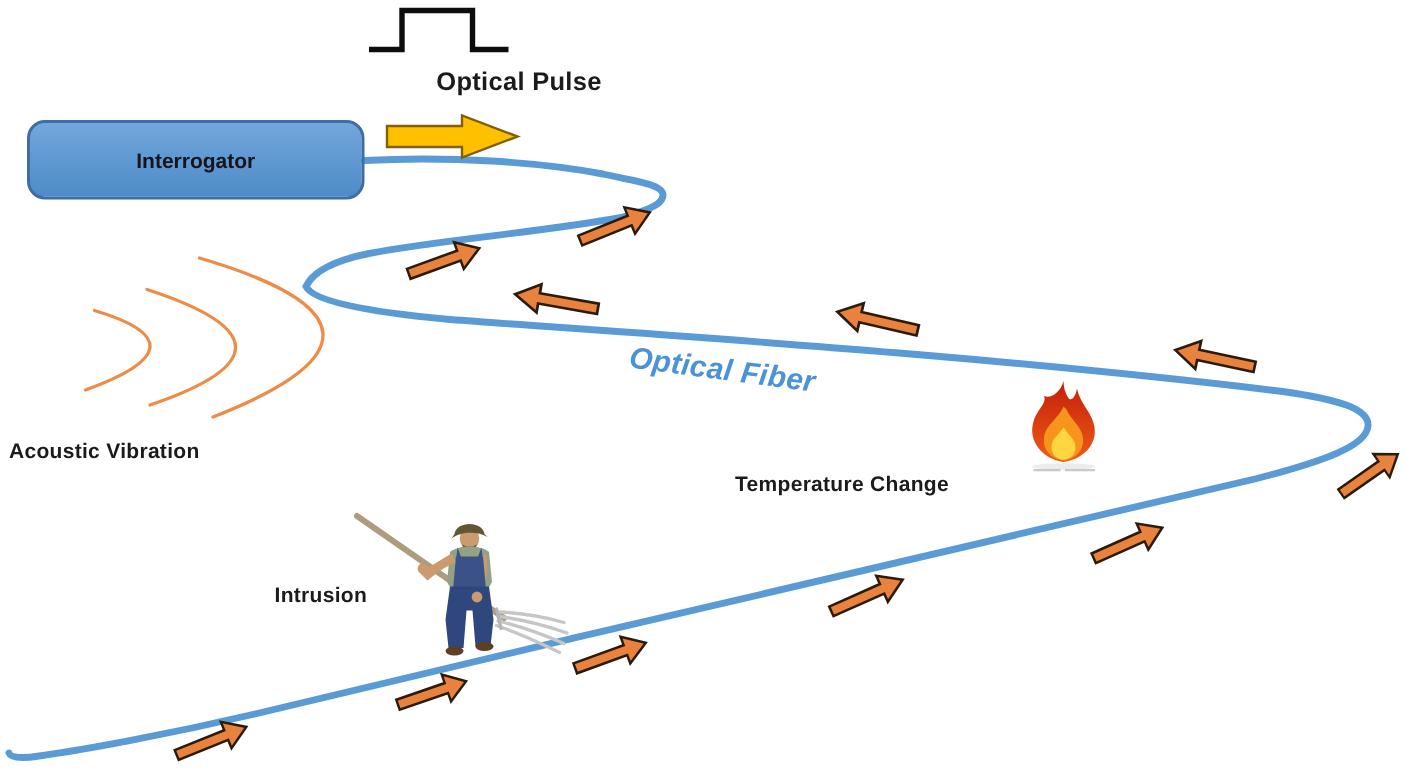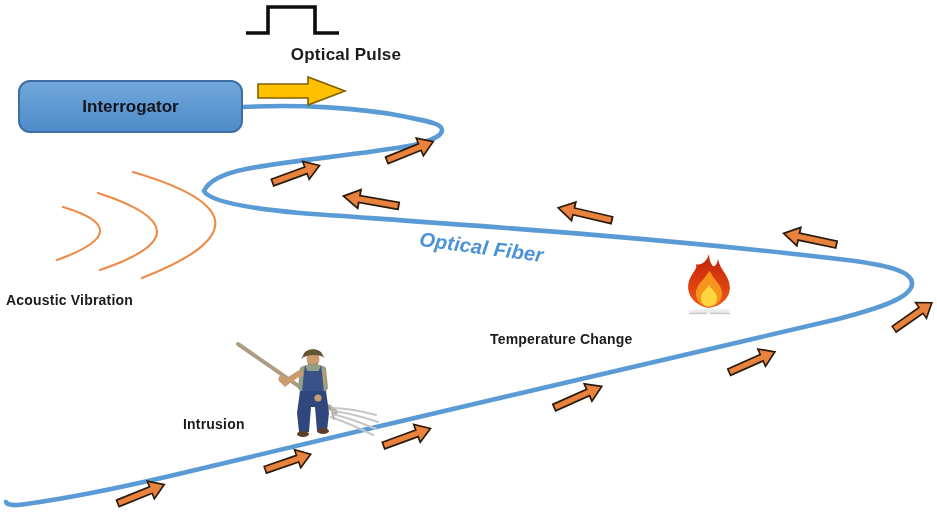--- a/index.html
+++ b/index.html
@@ -7,33 +7,33 @@
     position:relative;width:937px;height:518px;background:#ffffff;overflow:hidden;
     font-family:"Liberation Sans",sans-serif;
   }
   .canvas svg.art{position:absolute;left:0;top:0;}
   .lbl{
     position:absolute;font-weight:bold;color:var(--label-black,#1b1b1b);
     font-size:14px;line-height:1.1;white-space:nowrap;letter-spacing:.2px;
   }
   .lbl-optical-pulse{left:239px;top:46px;width:126px;text-align:center;font-size:17px;margin-left:44px;}
   .lbl-acoustic{left:6px;top:293px;}
-  .lbl-temperature{left:490px;top:332px;}
-  .lbl-intrusion{left:183px;top:389px;margin-top:28px;}
+  .lbl-temperature{left:490px;top:315px;}
+  .lbl-intrusion{left:183px;top:389px;}
   .lbl-scattered{left:584px;top:405px;color:var(--scattered-label-orange,#ED7D31);}
   .lbl-fiber{
     left:421px;top:228px;color:var(--fiber-label-blue,#4B92D8);
     font-style:italic;font-size:20px;transform:rotate(7.5deg);transform-origin:left top;
   }
   .interrogator{
     position:absolute;left:18px;top:80px;width:225px;height:53px;box-sizing:border-box;
     background:linear-gradient(180deg,var(--box-blue-top,#71A7DC),var(--box-blue-bottom,#4E8BC8));
     border:2px solid var(--box-border,#3D6EA5);border-radius:12px;
     display:flex;align-items:center;justify-content:center;
-    font-weight:bold;font-size:17px;color:#14141c;
+    font-weight:bold;font-size:14px;color:#14141c;
   }
 </style>
 </head>
 <body>
 
 <div class="canvas">
 
   <svg class="art" width="937" height="518" viewBox="0 0 937 518" xmlns="http://www.w3.org/2000/svg">
     <defs>
       <path id="arrow52" d="M -26,-3.5 L 11,-3.5 L 11,-9.5 L 26,0 L 11,9.5 L 11,3.5 L -26,3.5 Z"></path>

